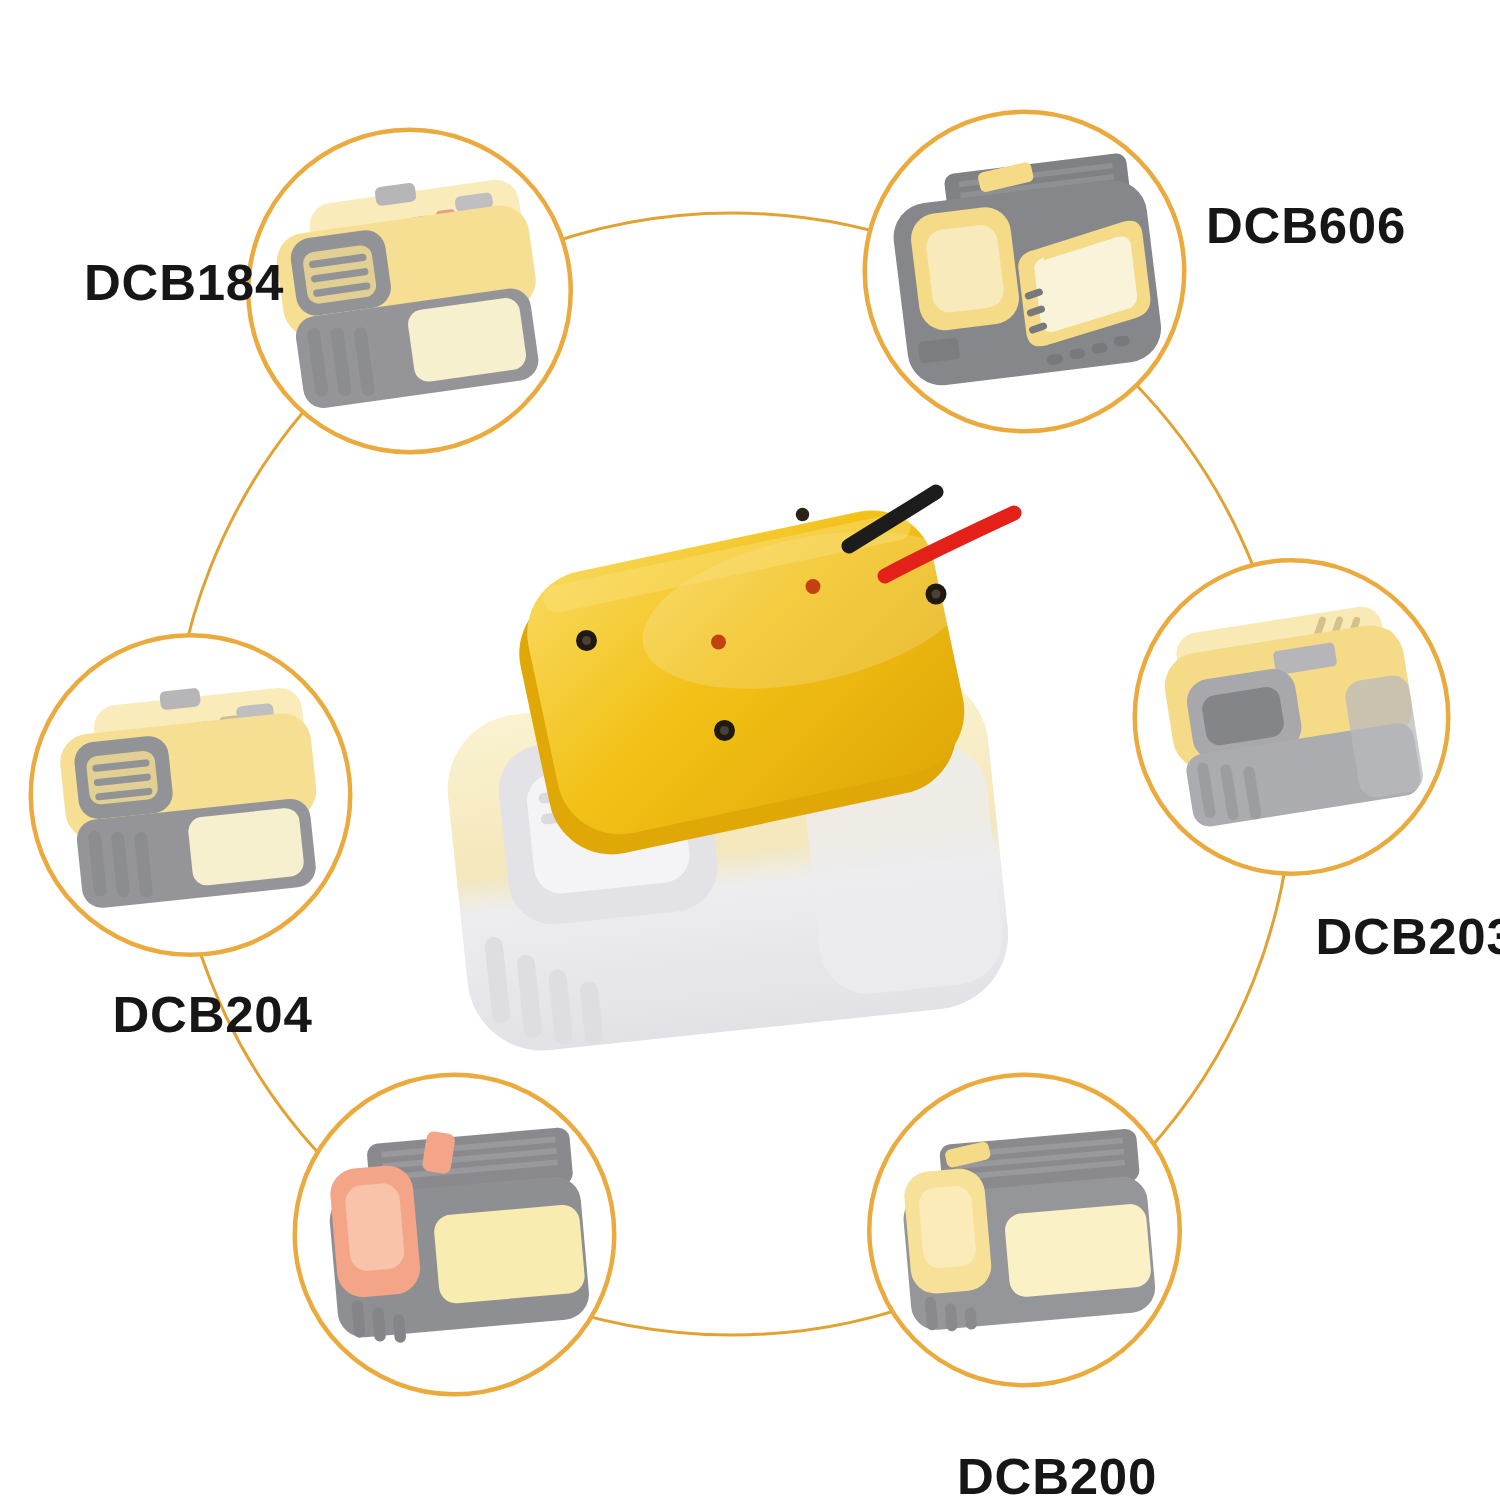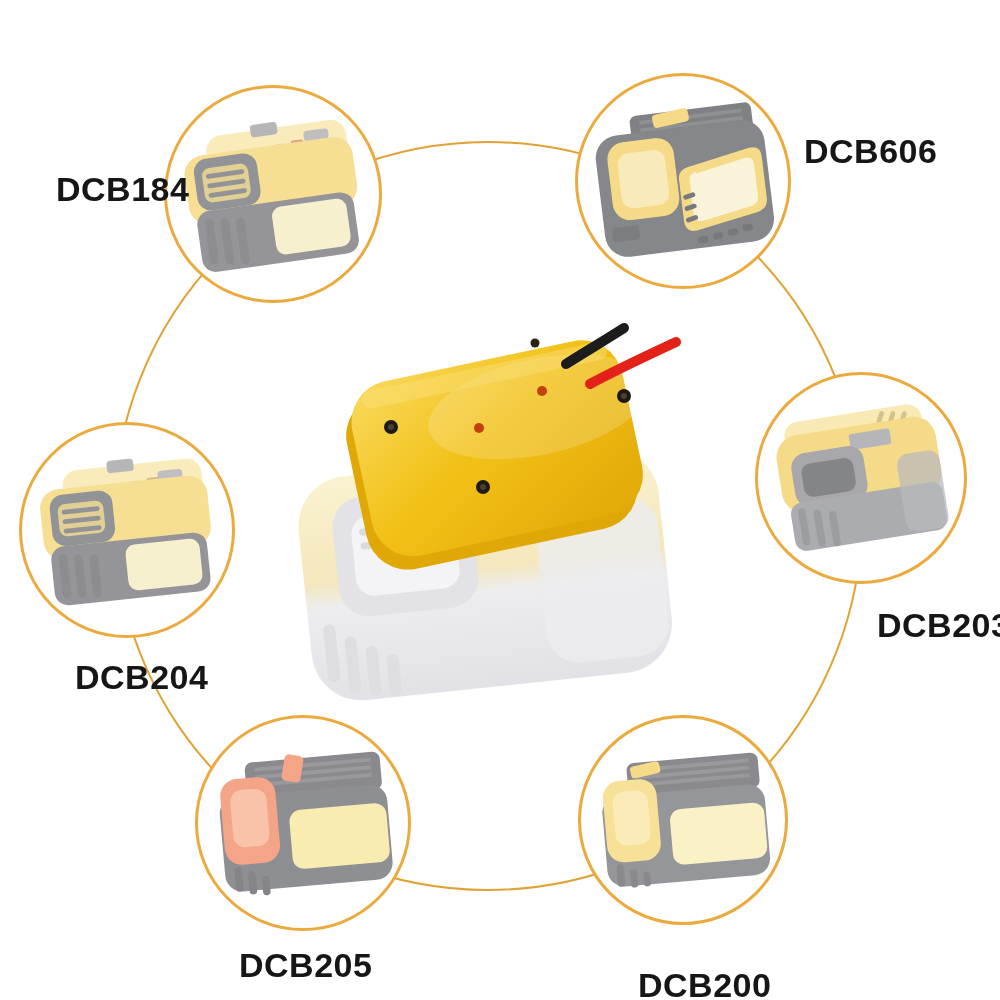--- a/index.html
+++ b/index.html
@@ -238,16 +238,15 @@
         <circle cx="252" cy="79" r="5" fill="#C2410E"></circle>
         <circle cx="189" cy="116" r="5" fill="#C2410E"></circle>
       </g>
     </g>
   </svg>
 
   <div class="model-label" id="l-dcb184">DCB184</div>
   <div class="model-label" id="l-dcb606">DCB606</div>
   <div class="model-label" id="l-dcb203">DCB203</div>
   <div class="model-label" id="l-dcb204">DCB204</div>
-  <div class="model-label" id="l-dcb205">DCB205</div>
   <div class="model-label" id="l-dcb200">DCB200</div>
 
 </div>
 
 </body></html>

